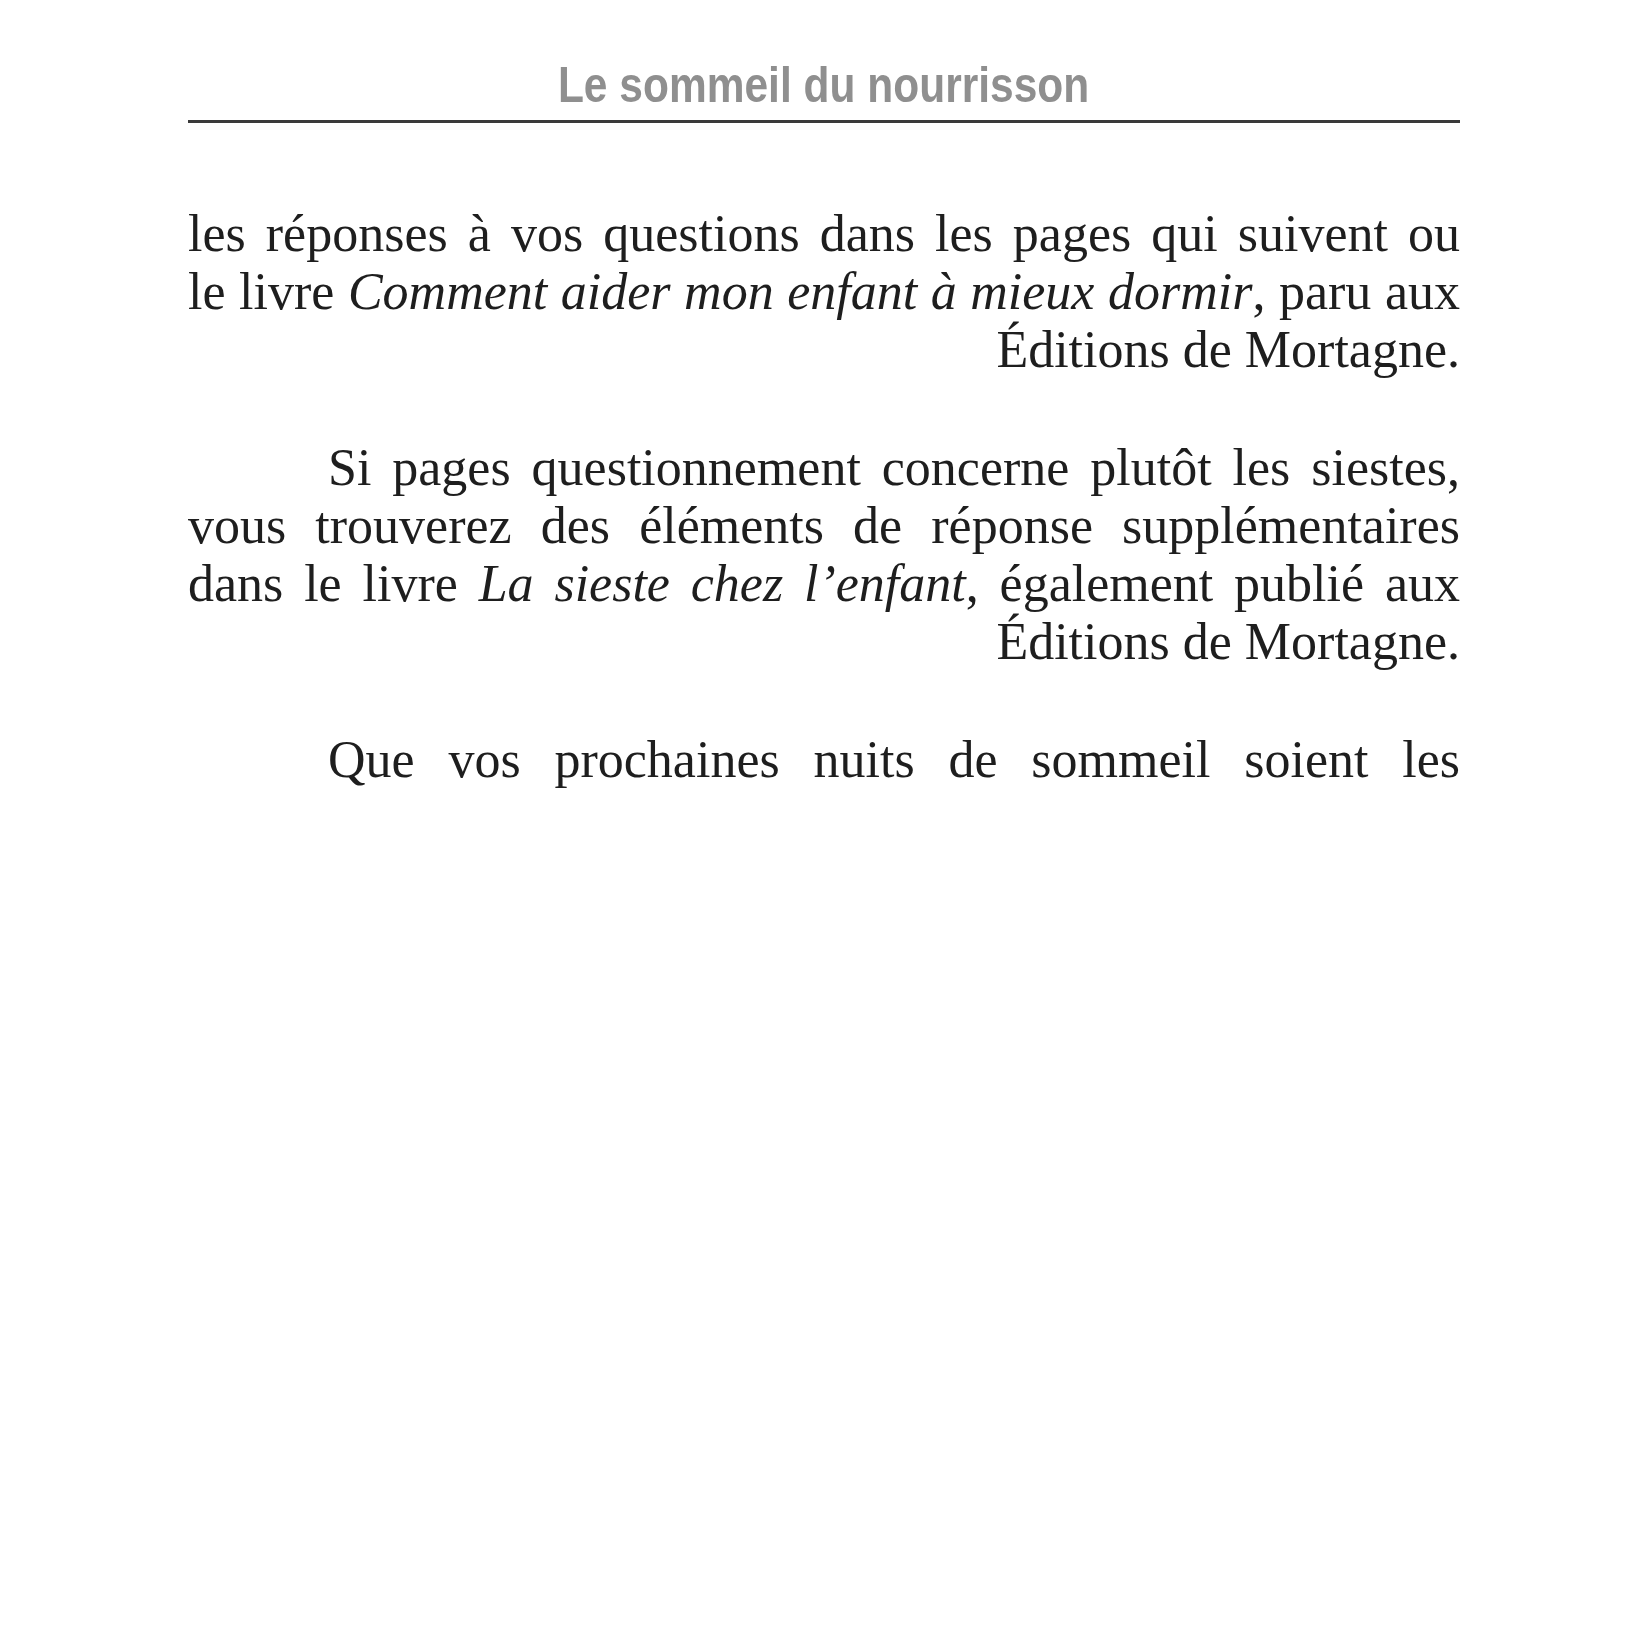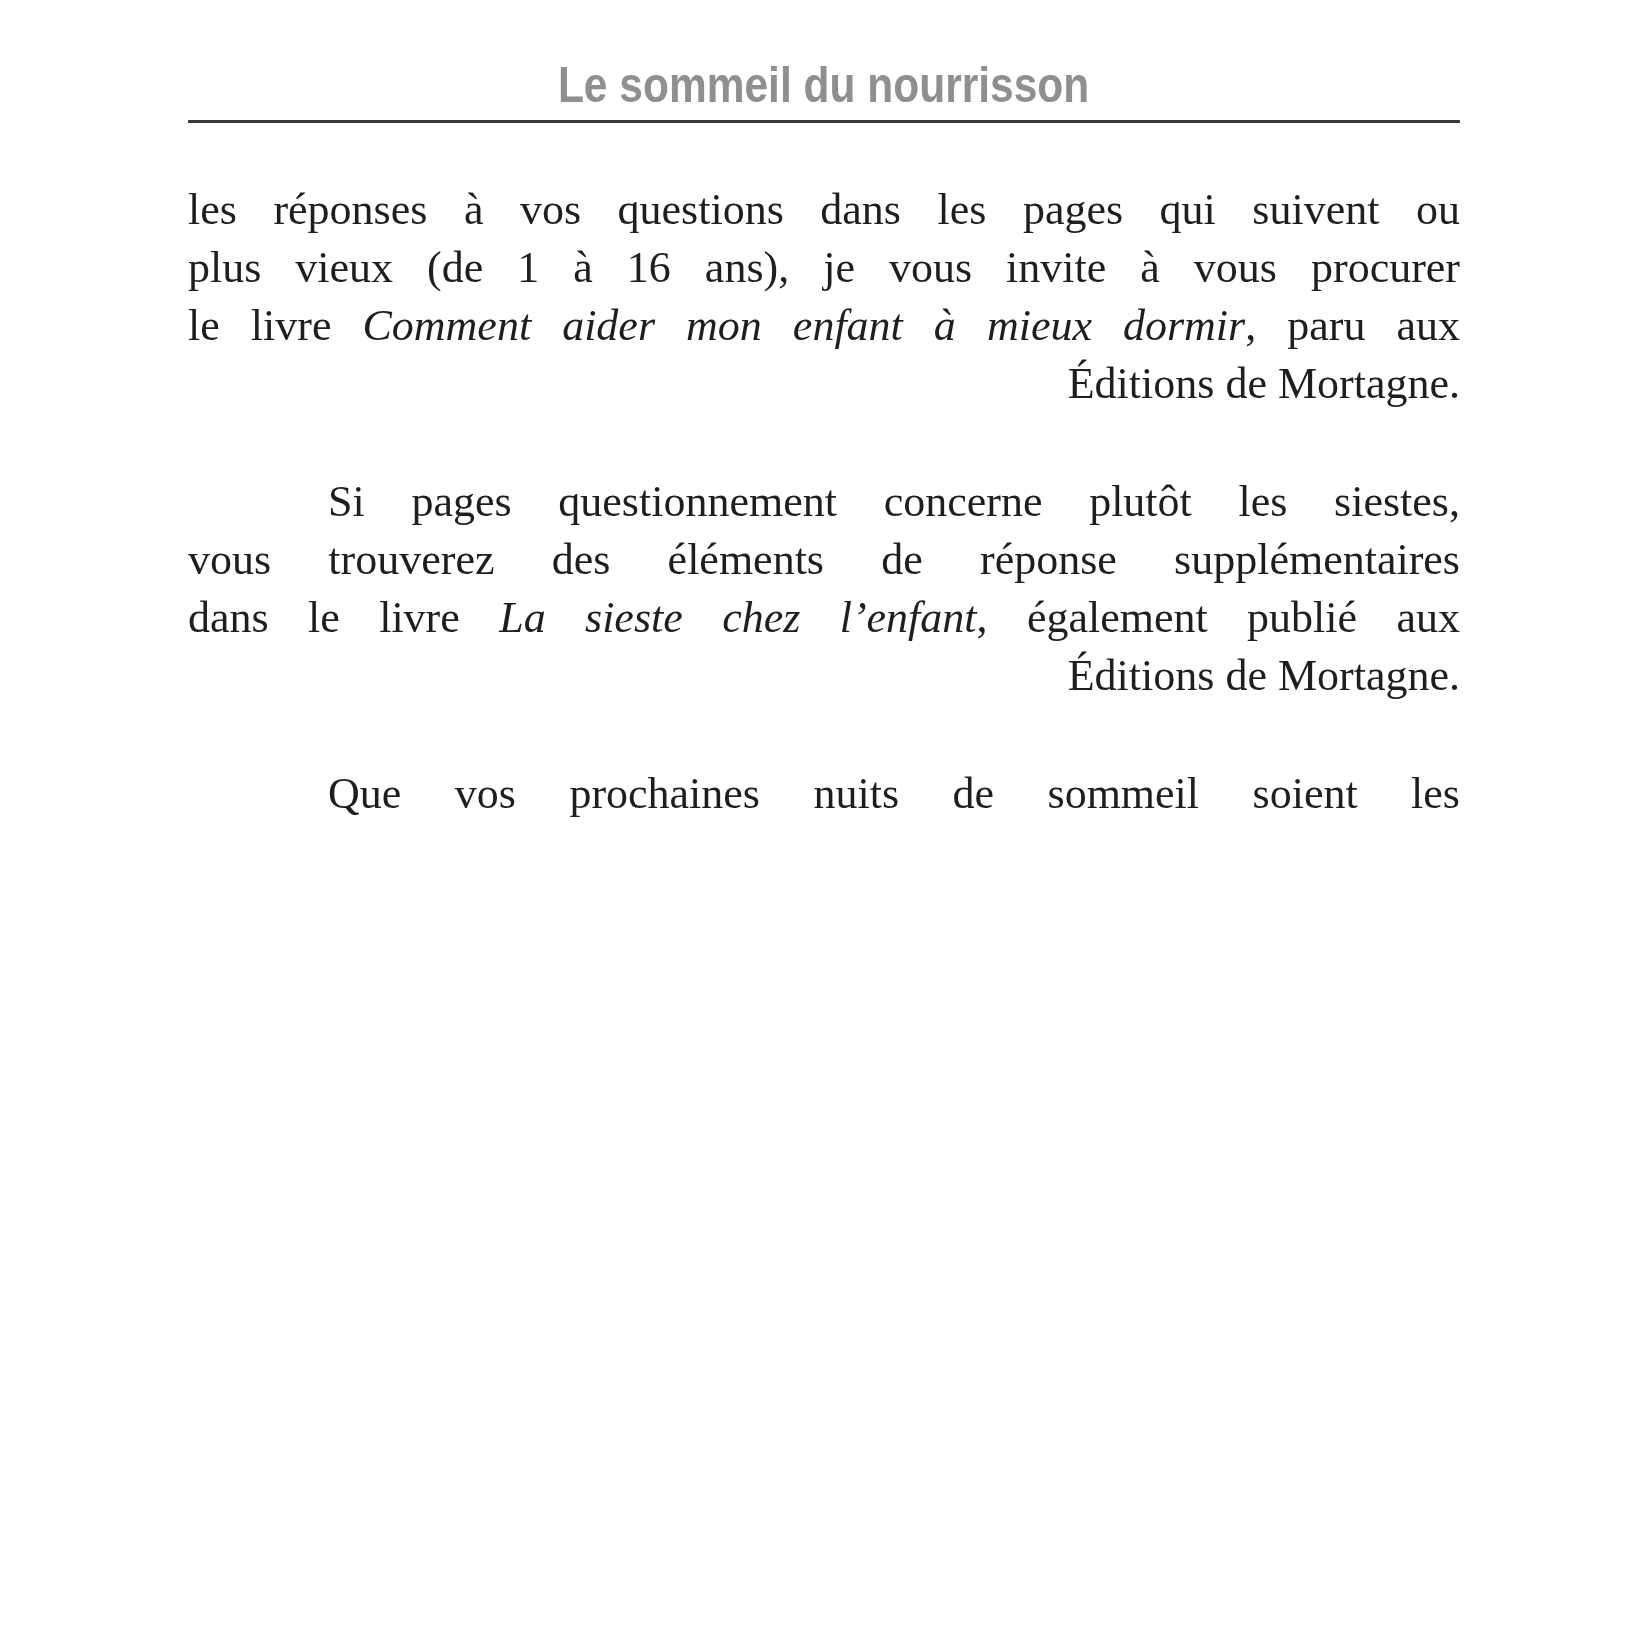--- a/index.html
+++ b/index.html
@@ -34,22 +34,22 @@
     transform: scaleX(0.85);
     transform-origin: 50% 50%;
     white-space: nowrap;
   }
   .header-rule {
     margin-top: 10px;
     height: 0;
     border-top: 3px solid #3a3a3a;
   }
   main.body-text {
-    margin-top: 58px;
-    font-size: 44px;
+    margin-top: 82px;
+    font-size: 52px;
     line-height: 58px;
   }
   .para {
     margin: 0 0 60px 0;
     padding: 0;
   }
   .line {
     display: block;
   }
   .jl {            
@@ -84,21 +84,20 @@
 
     <header class="running-header">
       <span class="title">Le sommeil du nourrisson</span>
       <div class="header-rule"></div>
     </header>
 
     <main class="body-text">
 
       <p class="para">
         <span class="line jl"><span>les réponses à vos questions dans les pages qui suivent ou</span></span>
-        <span class="line jl"><span>plus vieux (de 1 à 16 ans), je vous invite à vous procurer</span></span>
         <span class="line jl"><span>le livre </span><span class="ital">Comment aider mon enfant à mieux dormir</span><span>, paru aux</span></span>
         <span class="line ll"><span>Éditions de Mortagne.</span></span>
       </p>
 
       <p class="para">
         <span class="line jl indent"><span>Si pages questionnement concerne plutôt les siestes,</span></span>
         <span class="line jl"><span>vous trouverez des éléments de réponse supplémentaires</span></span>
         <span class="line jl"><span>dans le livre </span><span class="ital">La sieste chez l’enfant</span><span>, également publié aux</span></span>
         <span class="line ll"><span>Éditions de Mortagne.</span></span>
       </p>

